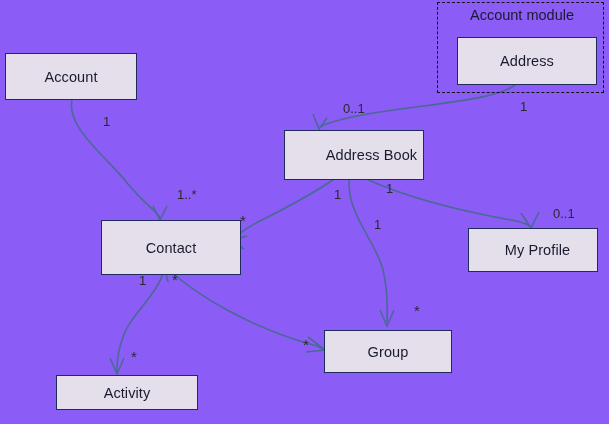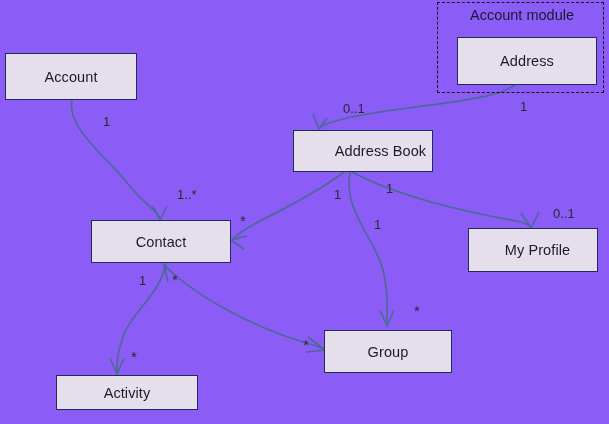--- a/index.html
+++ b/index.html
@@ -124,25 +124,25 @@
   </svg>
 
   <div class="uml-box" style="left:5px; top:53px; width:132px; height:47px;">
     <span>Account</span>
   </div>
 
   <div class="uml-box" style="left:457px; top:37px; width:140px; height:48px;">
     <span>Address</span>
   </div>
 
-  <div class="uml-box" style="left:293px; top:130px; width:140px; height:42px;padding-left:35px;">
+  <div class="uml-box" style="left:284px; top:130px; width:140px; height:50px;padding-left:35px;">
     <span>Address Book</span>
   </div>
 
-  <div class="uml-box" style="left:91px; top:220px; width:140px; height:43px;">
+  <div class="uml-box" style="left:101px; top:220px; width:140px; height:55px;">
     <span>Contact</span>
   </div>
 
   <div class="uml-box" style="left:468px; top:228px; width:130px; height:44px;padding-left:9px;">
     <span>My Profile</span>
   </div>
 
   <div class="uml-box" style="left:324px; top:330px; width:128px; height:43px;">
     <span>Group</span>
   </div>

